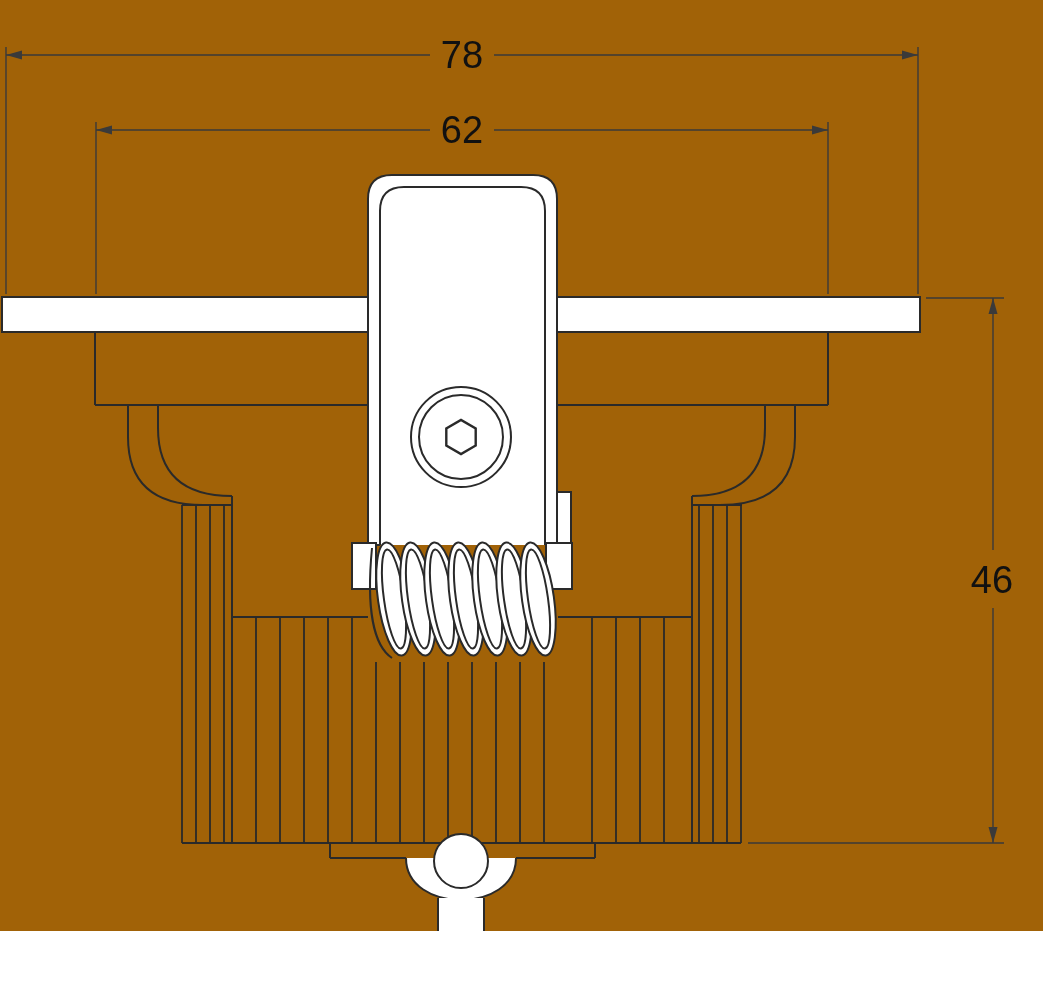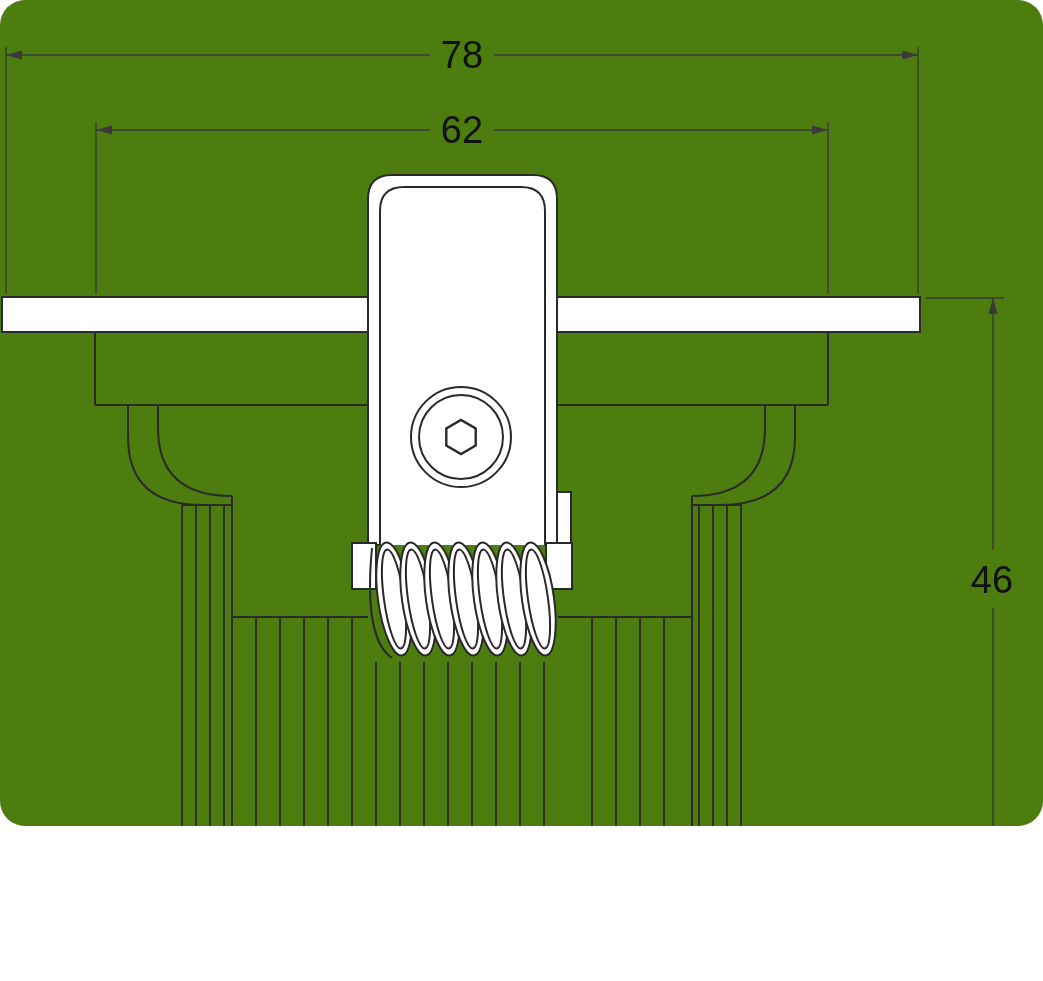--- a/index.html
+++ b/index.html
@@ -3,24 +3,23 @@
 <meta charset="utf-8">
 <style>
   html, body {
     margin: 0;
     padding: 0;
     background: #ffffff;
   }
   .stage {
     position: relative;
     width: 1043px;
-    height: 826px;
-    background: #4d7c0f;
+    height: 931px;
+    background: #a16207;
     overflow: hidden;
-    border-radius: 25px;
   }
   svg { display: block; }
 
   .obj  { stroke: #2a2a2a; stroke-width: 2;   fill: none; }
   .objf { stroke: #2a2a2a; stroke-width: 2;   fill: #ffffff; }
   .fin  { stroke: #2a2a2a; stroke-width: 1.8; fill: none; }
   .dim  { stroke: #3a3a3a; stroke-width: 1.4; fill: none; }
   .arr  { fill: #3a3a3a; stroke: none; }
   .dimtext {
     font-family: "Liberation Sans", sans-serif;

